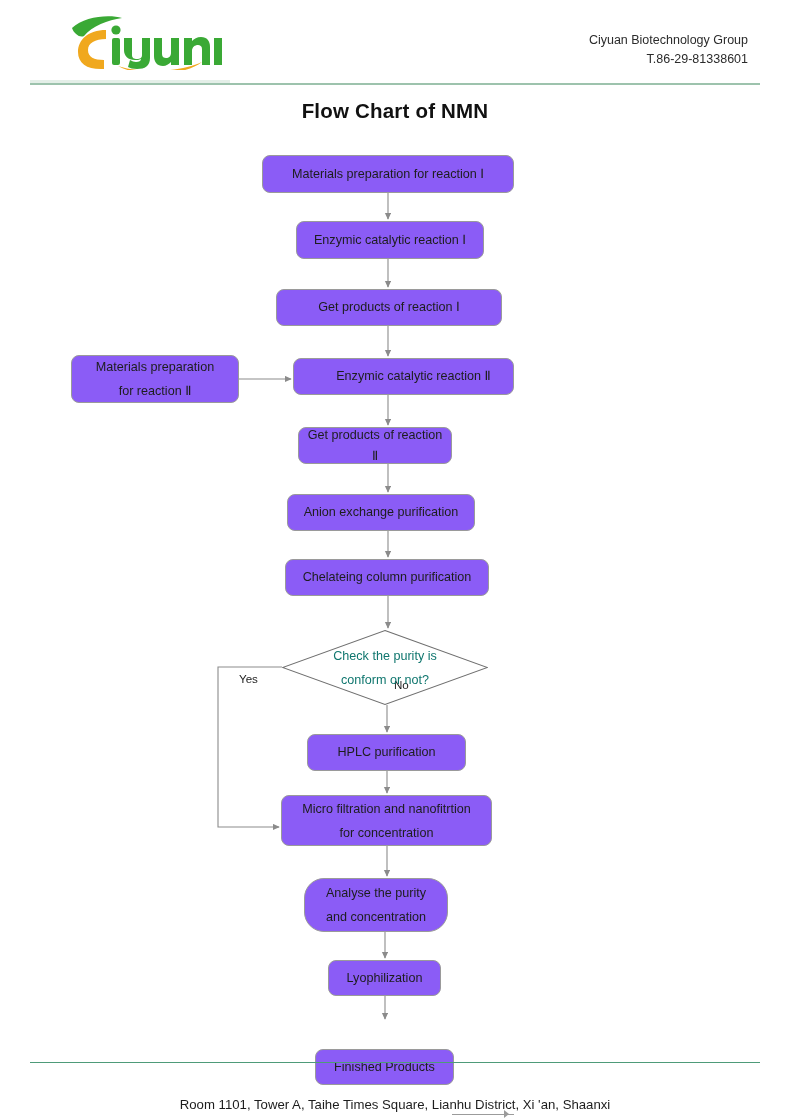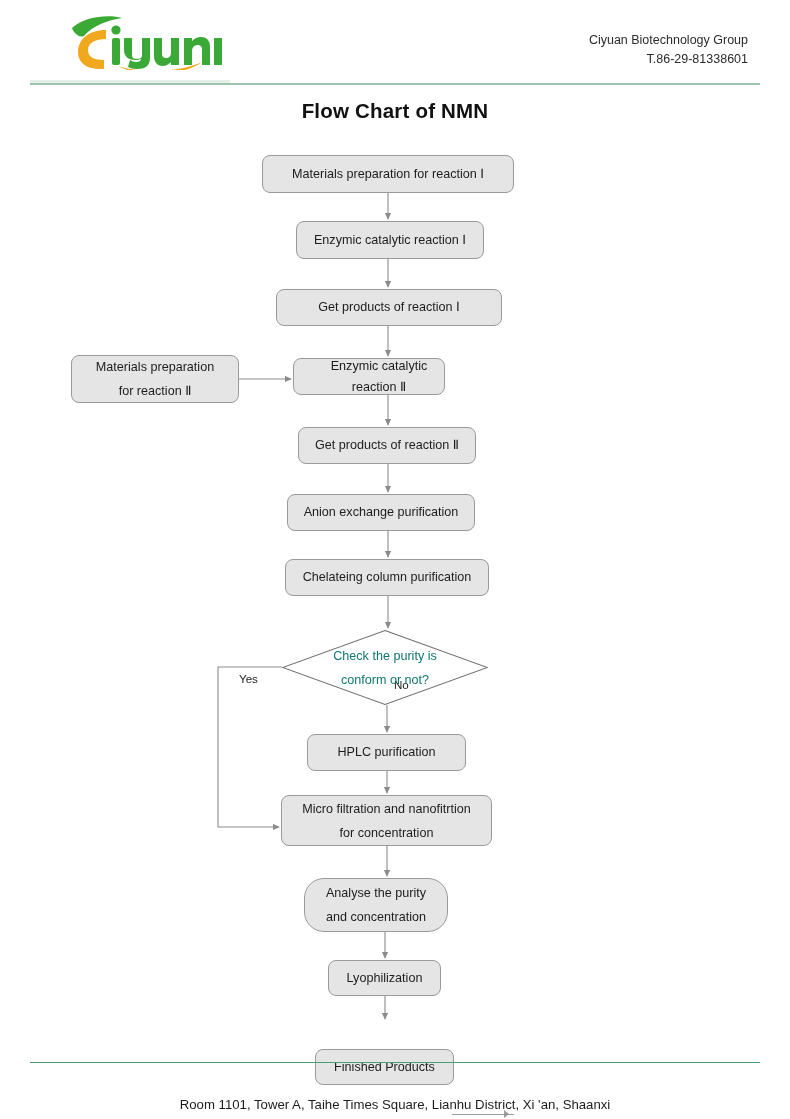--- a/index.html
+++ b/index.html
@@ -73,21 +73,21 @@
     position: absolute;
     left: 0; top: 0;
     width: 790px; height: 1119px;
   }
 
   .node {
     position: absolute;
     box-sizing: border-box;
     border: 1px solid #9a9a9a;
     border-radius: 8px;
-    background: #e5e5e5;
+    background: #8b5cf6;
     display: flex;
     align-items: center;
     justify-content: center;
     text-align: center;
     font-size: 12.6px;
     line-height: 21px;
     color: #1d1d1d;
     padding: 0 8px;
   }
   .node.two-line { line-height: 24px; }
@@ -226,25 +226,25 @@
   </div>
 
   <div class="node" style="left:276px; top:289px; width:226px; height:37px;">
     <span>Get products of reaction Ⅰ</span>
   </div>
 
   <div class="node two-line" style="left:71px; top:355px; width:168px; height:48px;">
     <span class="ml">Materials preparation<br>for reaction Ⅱ</span>
   </div>
 
-  <div class="node" style="left:293px; top:358px; width:152px; height:37px;padding-left:28px;">
+  <div class="node" style="left:293px; top:358px; width:221px; height:37px;padding-left:28px;">
     <span>Enzymic catalytic reaction Ⅱ</span>
   </div>
 
-  <div class="node" style="left:298px; top:427px; width:178px; height:37px;">
+  <div class="node" style="left:298px; top:427px; width:154px; height:37px;">
     <span>Get products of reaction Ⅱ</span>
   </div>
 
   <div class="node" style="left:287px; top:494px; width:188px; height:37px;">
     <span>Anion exchange purification</span>
   </div>
 
   <div class="node" style="left:285px; top:559px; width:204px; height:37px;">
     <span>Chelateing column purification</span>
   </div>

